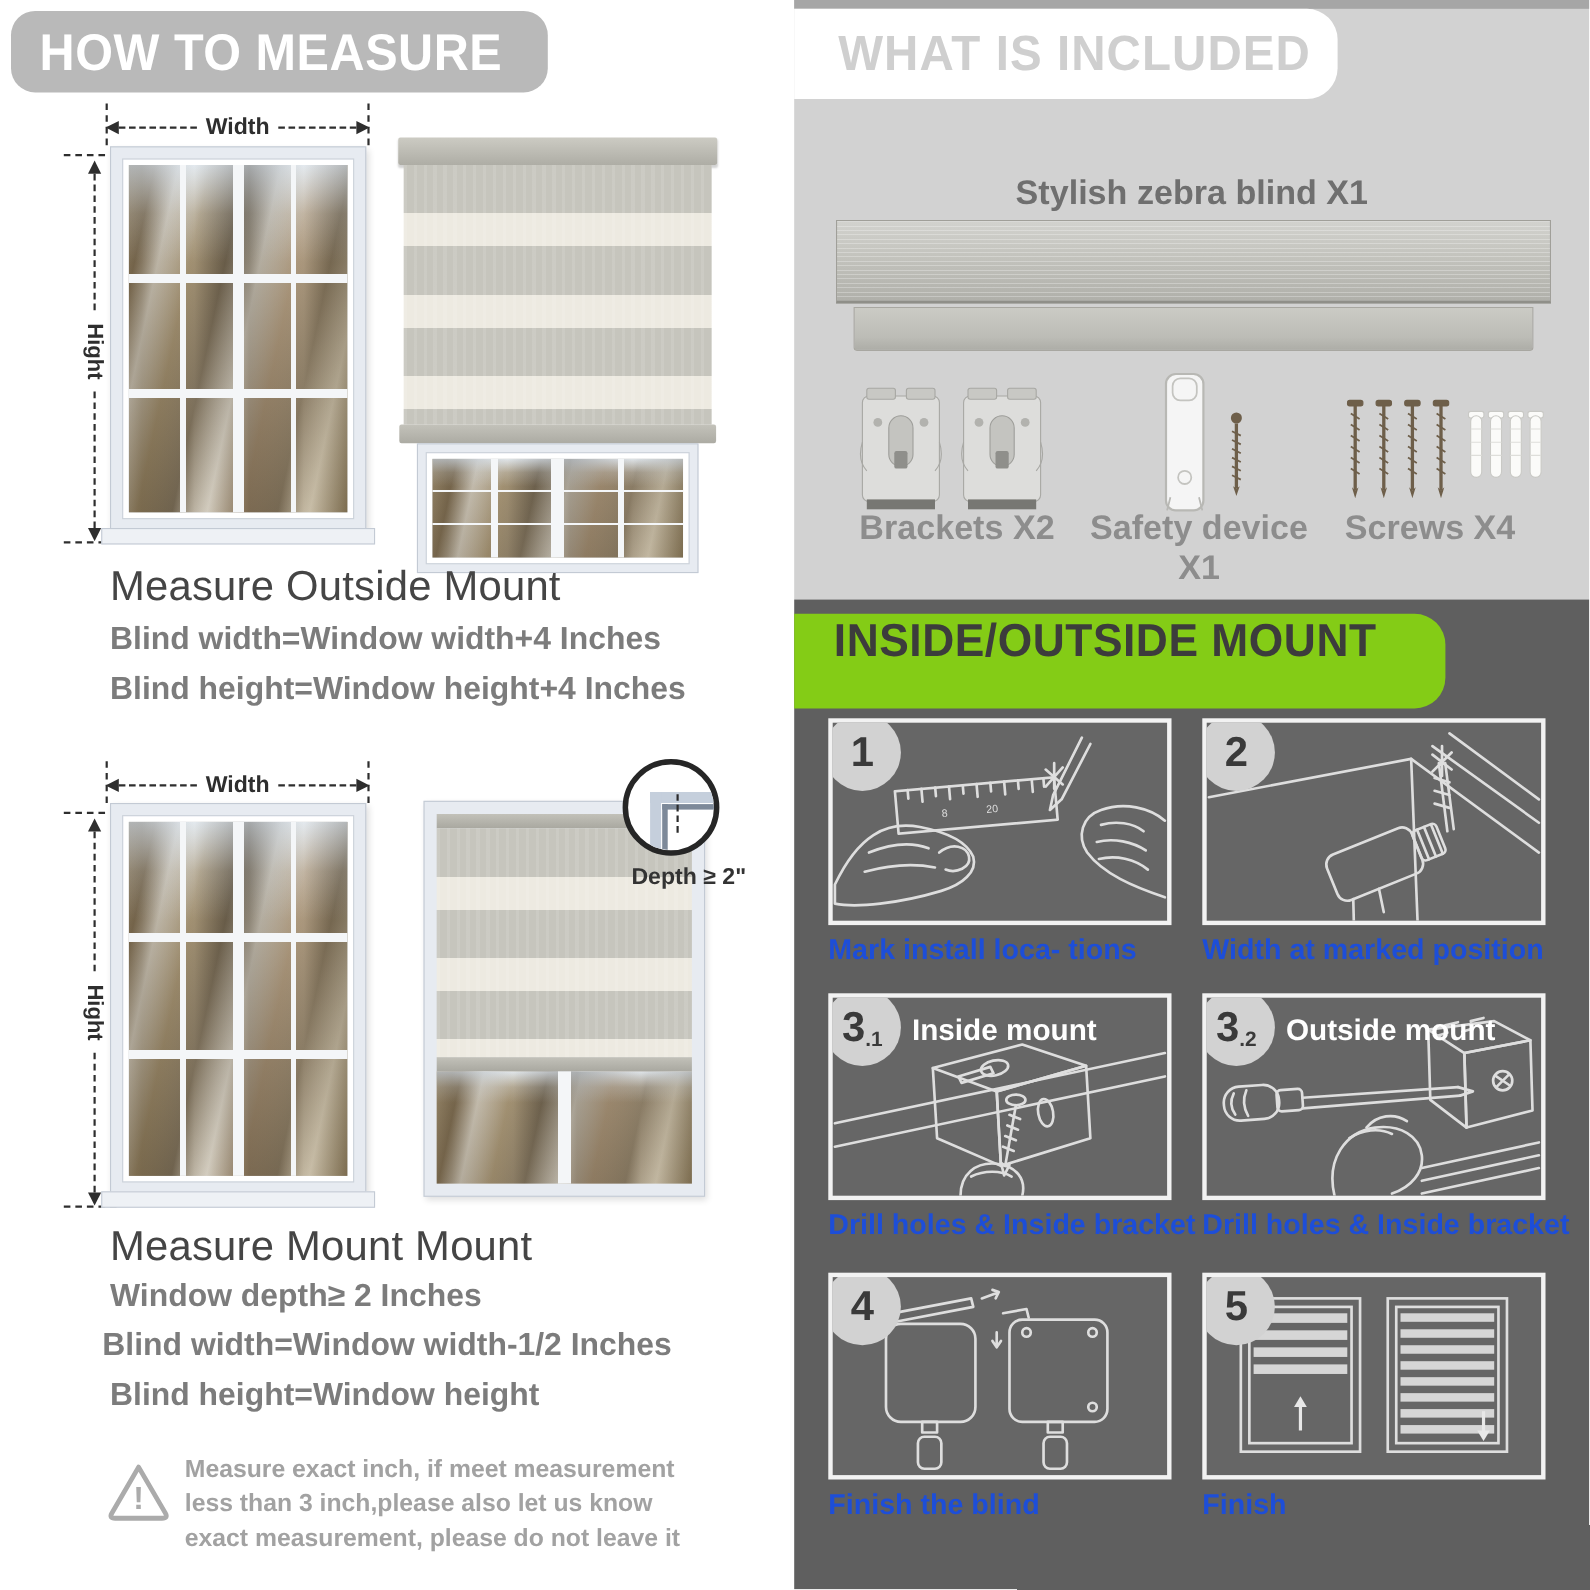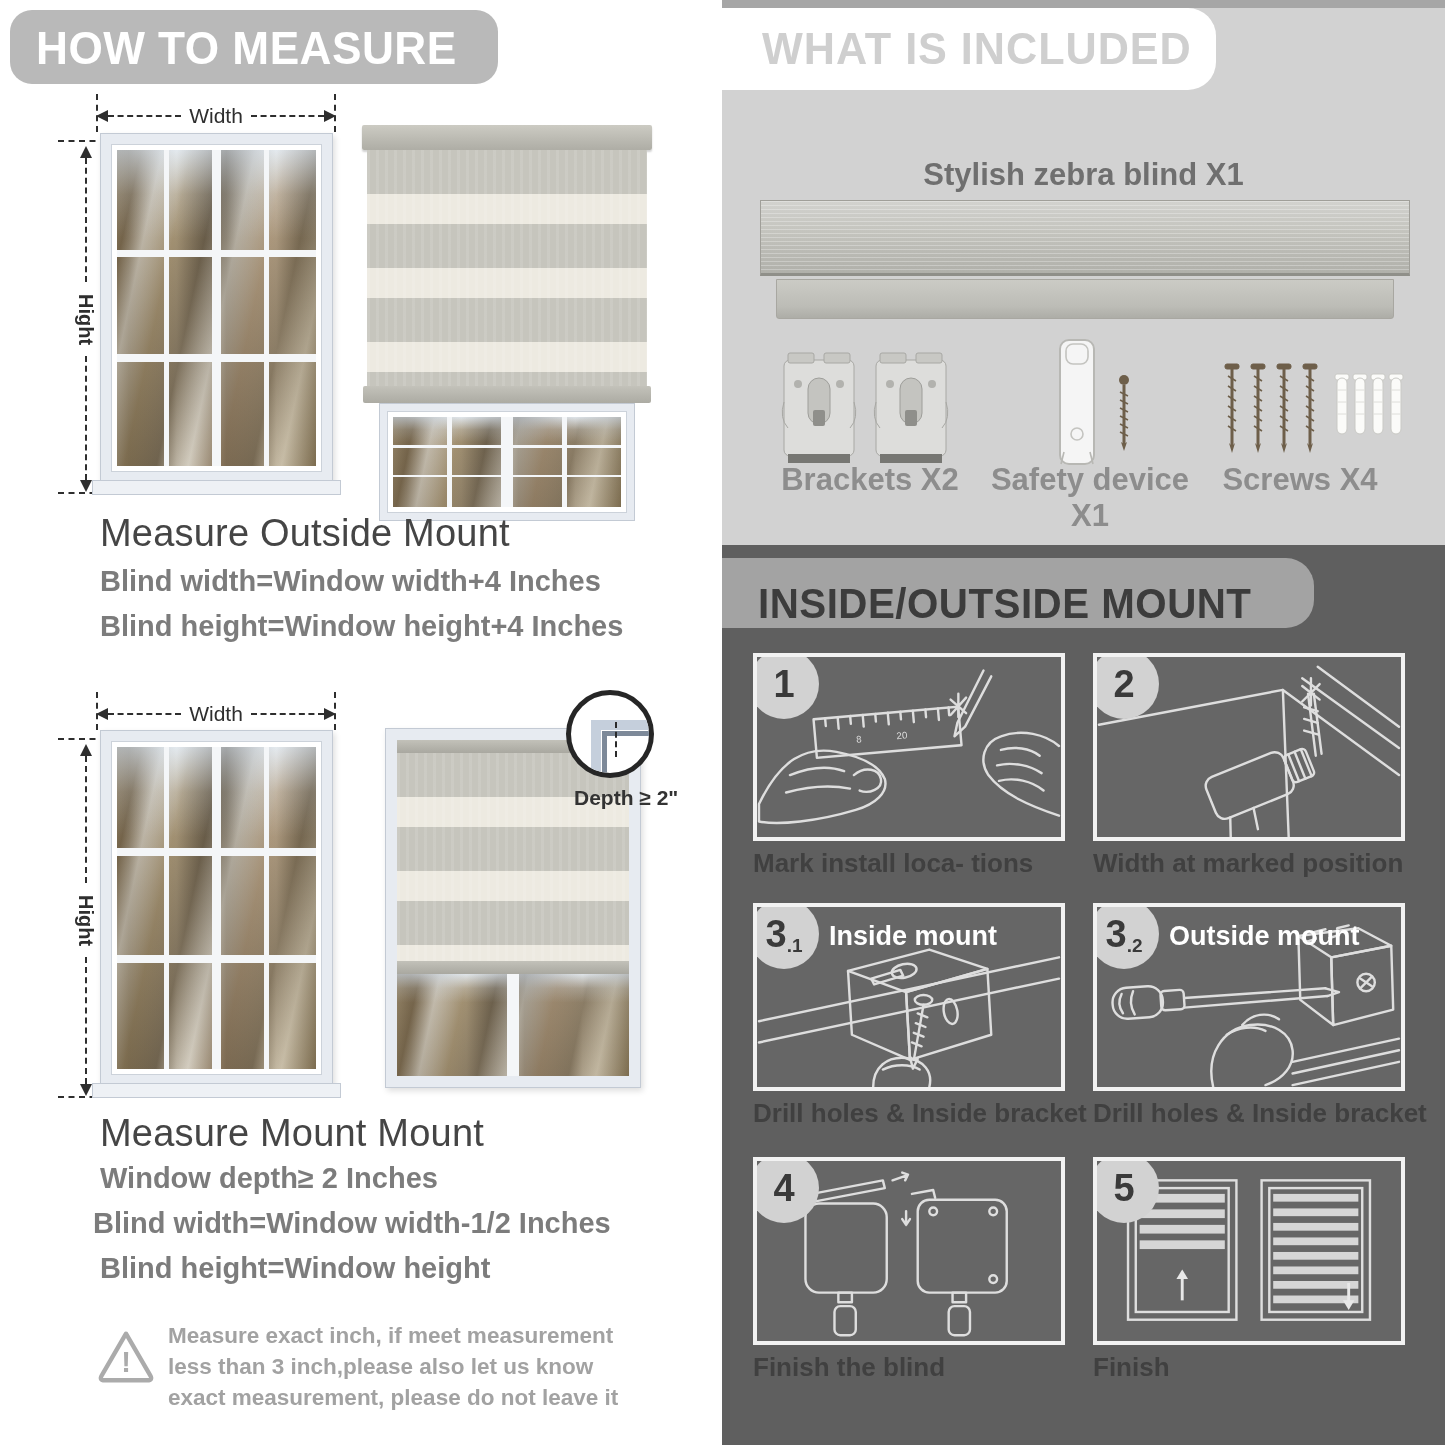--- a/index.html
+++ b/index.html
@@ -41,21 +41,21 @@
   .winB-inner .glB { flex:1; position:relative; }
 
   
   .dim-h { display:flex; align-items:center; }
   .dim-h .dash { flex:1; height:0; border-top:2.5px dashed #2e2e2e; }
   .tri { width:0; height:0; }
   .tri-l { border-top:6px solid transparent; border-bottom:6px solid transparent; border-right:12px solid #2e2e2e; }
   .tri-r { border-top:6px solid transparent; border-bottom:6px solid transparent; border-left:12px solid #2e2e2e; }
   .tri-u { border-left:6px solid transparent; border-right:6px solid transparent; border-bottom:12px solid #2e2e2e; }
   .tri-d { border-left:6px solid transparent; border-right:6px solid transparent; border-top:12px solid #2e2e2e; }
-  .dim-h .lbl { font-size:21px; font-weight:normal; color:#2e2e2e; padding:0 8px; white-space:nowrap; }
+  .dim-h .lbl { font-size:21px; font-weight:bold; color:#2e2e2e; padding:0 8px; white-space:nowrap; }
   .dim-v { display:flex; flex-direction:column; align-items:center; width:24px; }
   .dim-v .dashv { flex:1; width:0; border-left:2.5px dashed #2e2e2e; }
   .lbl-v { height:74px; display:flex; align-items:center; justify-content:center; }
   .lbl-v span { transform:rotate(90deg); font-size:20px; font-weight:bold; color:#2e2e2e; white-space:nowrap; }
   .tick-h { border-top:2px dashed #2e2e2e; width:48px; height:0; }
   .tick-v { border-left:2px dashed #2e2e2e; width:0; height:38px; }
 
   
   .sec-heading { font-size:38px; font-weight:normal; color:#454545; letter-spacing:.2px; }
   .sec-line { font-size:29px; font-weight:bold; color:#7c7c7c; }
@@ -77,32 +77,32 @@
   .product-lbl { left:722px; top:138px; width:723px; text-align:center; font-size:31px; font-weight:bold; color:#6f6f6f;margin-top:19px; }
   .headrail-main { left:760px; top:200px; width:650px; height:76px;
     background:linear-gradient(180deg,#d2d2ce 0%,#c3c3bd 45%,#b0b0aa 100%); border:1px solid #a09f99; border-bottom:3px solid #8f8f89; }
   .headrail-main::after { content:""; position:absolute; inset:0; background:repeating-linear-gradient(180deg,rgba(255,255,255,.28) 0 1px,transparent 1px 4px); }
   .headrail-fabric { left:776px; top:279px; width:618px; height:40px;
     background:linear-gradient(180deg,#cbcbc5 0%,#bcbcb6 70%,#adada7 100%); border:1px solid #a8a7a1; border-radius:0 0 3px 3px; }
   .item-caption { top:462px; font-size:31px; font-weight:bold; color:#8d8d8d; text-align:center; }
 
   
   .right-dark { left:722px; top:545px; width:723px; height:900px; background:#5f5f5f; }
-  .mount-banner { left:722px; top:558px; width:592px; height:70px; background:#a3a3a3; border-radius:0 28px 28px 0;
-    display:flex; align-items:flex-end; padding-left:36px; }
+  .mount-banner { left:722px; top:558px; width:592px; height:86px; background:#84cc16; border-radius:0 28px 28px 0;
+    display:flex; align-items:flex-start; padding-left:36px; }
   .mount-banner span { color:#3c3c3c; font-size:42px; font-weight:bold; letter-spacing:.5px; transform:scaleX(.96); transform-origin:left center; white-space:nowrap; }
 
   .panel { width:312px; height:188px; background:#666666; border:4px solid #f2f2f2; overflow:hidden; }
   .panel svg.art { position:absolute; inset:0; width:100%; height:100%; }
   .badge { position:absolute; left:-8px; top:-8px; width:70px; height:70px; background:#d2d2d2; border-radius:50%;
     display:flex; align-items:center; justify-content:center; }
   .badge .n { color:#3a3a3a; font-size:38px; font-weight:bold; line-height:1; }
   .badge .s { color:#3a3a3a; font-size:19px; font-weight:bold; line-height:1; align-self:flex-end; margin-bottom:14px; }
   .panel-title { position:absolute; left:72px; top:14px; color:#ffffff; font-size:27px; font-weight:bold; white-space:nowrap; }
-  .step-caption { font-size:26px; font-weight:bold; color:#404040; white-space:nowrap; }
+  .step-caption { font-size:26px; font-weight:bold; color:#1d4ed8; white-space:nowrap; }
 
   .art-stroke { stroke:#dedede; fill:none; stroke-width:2.5; stroke-linecap:round; stroke-linejoin:round; }
 </style>
 </head>
 <body>
 
 <div class="page">
 
   <div class="abs howto-banner">
     <span>HOW TO MEASURE</span>

